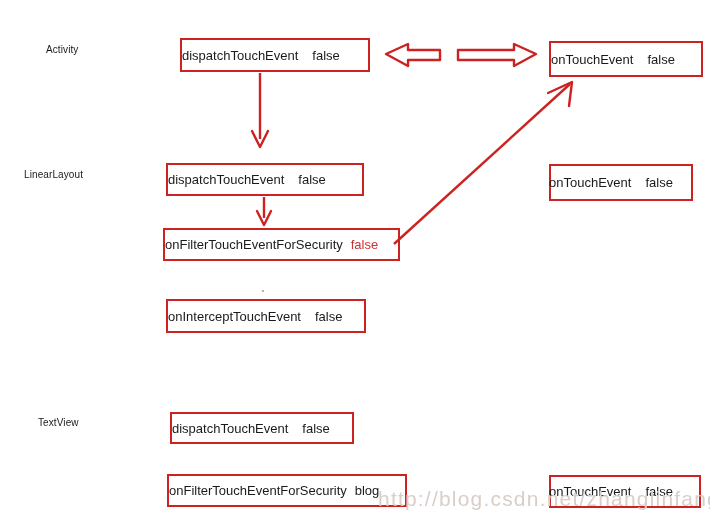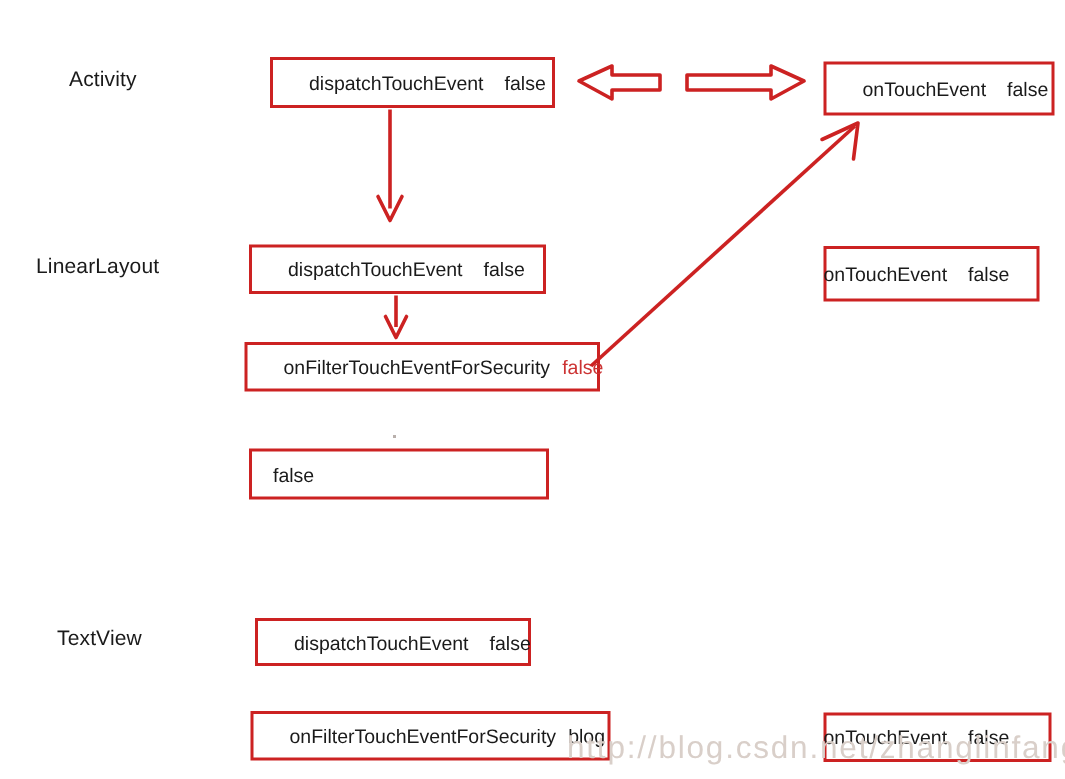--- a/index.html
+++ b/index.html
@@ -10,39 +10,39 @@
   #canvas {
     position: relative;
     width: 710px;
     height: 519px;
     background: #ffffff;
     font-family: "Liberation Sans", sans-serif;
     overflow: hidden;
   }
   .row-label {
     position: absolute;
-    font-size: 14px;
+    font-size: 10px;
     color: #1a1a1a;
     white-space: nowrap;
     letter-spacing: 0.1px;
   }
   .node {
     position: absolute;
     box-sizing: border-box;
     border: 2px solid #cc2222;
     background: #ffffff;
     display: flex;
     align-items: center;
     white-space: nowrap;
     font-size: 13px;
     color: #1a1a1a;
     overflow: visible;
   }
   .node .m-name {
-    padding-left: 24px;
+    padding-left: 0;
   }
   .node .m-val {
     padding-left: 14px;
     text-align: right;
   }
   .node.clipped .m-name {
     padding-left: 0px;
     margin-left: -2px;
   }
   .val-red { color: #cc3333; }
@@ -104,20 +104,21 @@
     <span class="m-name">onTouchEvent</span>
     <span class="m-val val-black">false</span>
   </div>
 
   <div class="node" style="left:163px; top:228px; width:237px; height:33px;">
     <span class="m-name">onFilterTouchEventForSecurity</span>
     <span class="m-val val-red" style="padding-left:8px;">false</span>
   </div>
 
   <div class="node" style="left:166px; top:299px; width:200px; height:34px;">
+    <span class="m-name">onInterceptTouchEvent</span>
     <span class="m-val val-black">false</span>
   </div>
 
   <div class="node" style="left:170px; top:412px; width:184px; height:32px;">
     <span class="m-name">dispatchTouchEvent</span>
     <span class="m-val val-black">false</span>
   </div>
 
   <div class="node" style="left:167px; top:474px; width:240px; height:33px;">
     <span class="m-name">onFilterTouchEventForSecurity</span>

